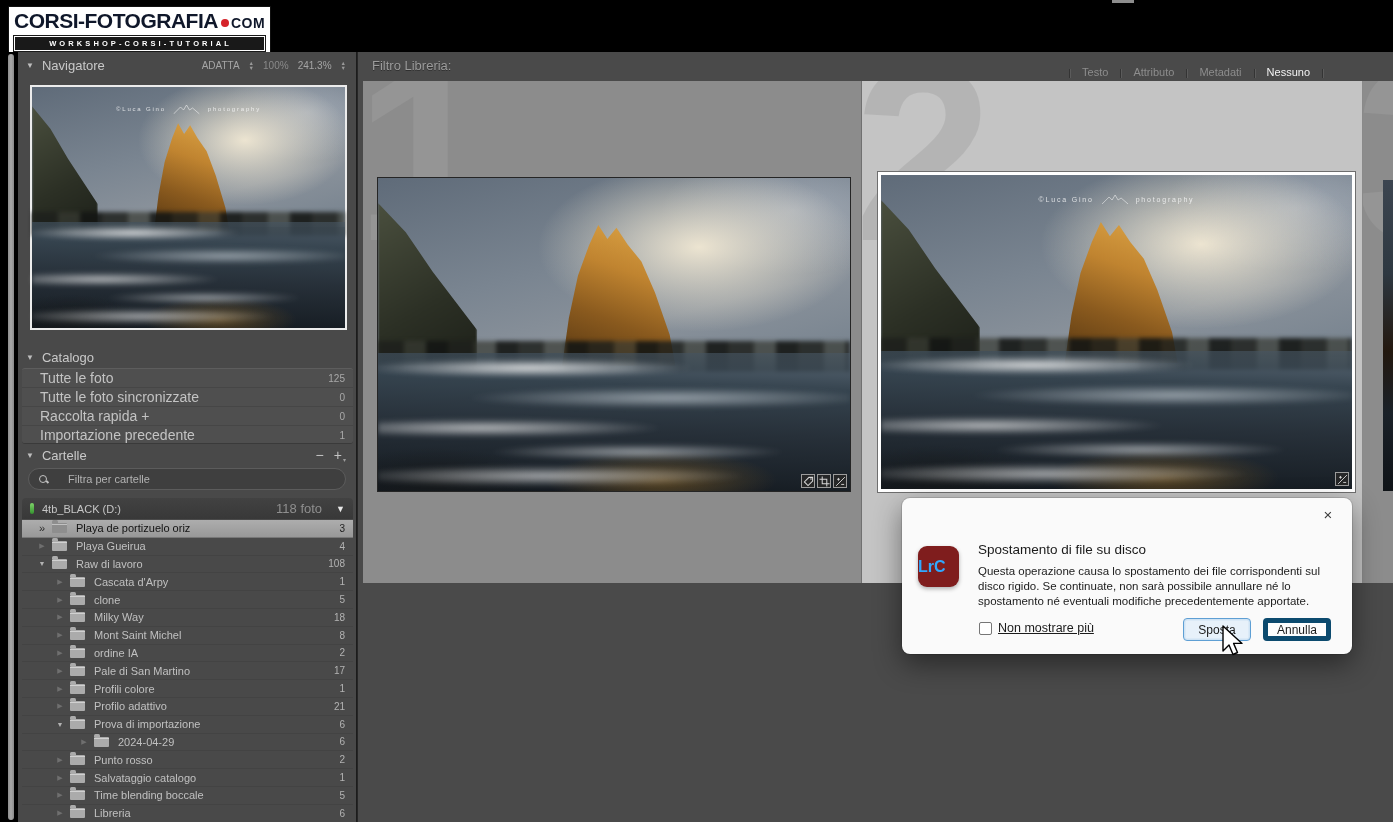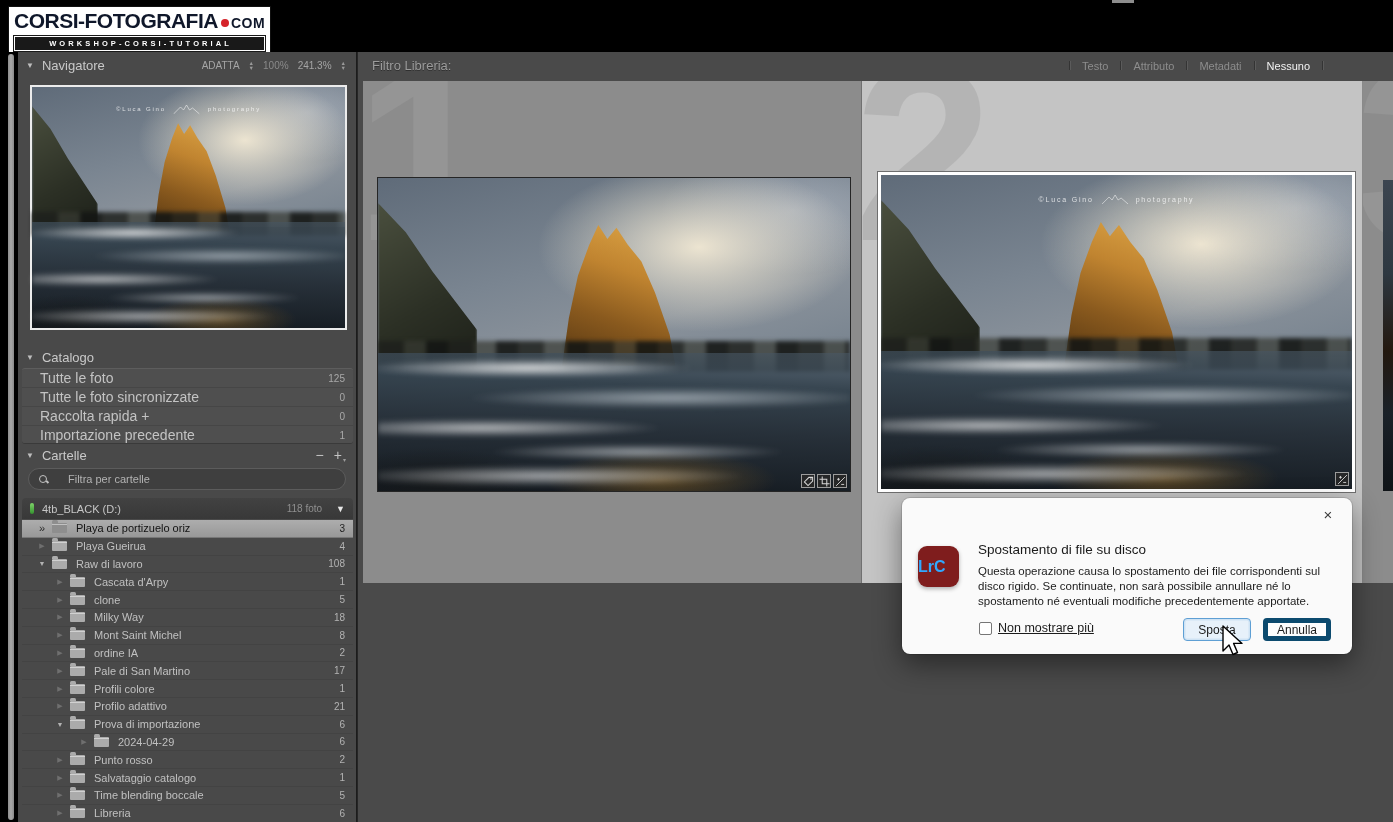--- a/index.html
+++ b/index.html
@@ -45,21 +45,21 @@
 
   .search{position:absolute;left:10px;top:416px;width:318px;height:22px;background:#3f3f3f;border:1px solid #5c5c5c;border-radius:11px;box-sizing:border-box;display:flex;align-items:center;padding:0 10px;gap:20px;}
   .mag{position:relative;width:9px;height:9px;flex:0 0 auto;}
   .mag::before{content:'';position:absolute;left:0;top:0;width:6px;height:6px;border:1.4px solid #c2c2c2;border-radius:50%;}
   .mag::after{content:'';position:absolute;left:6.5px;top:6.5px;width:3px;height:1.6px;background:#c2c2c2;transform:rotate(45deg);}
   .search-ph{font-size:11px;color:#b3b3b3;}
 
   .volume{position:absolute;left:4px;top:446px;width:331px;height:21px;background:linear-gradient(#424242,#383838);border-radius:4px 4px 0 0;display:flex;align-items:center;box-sizing:border-box;padding:0 8px;gap:8px;}
   .led{width:4px;height:11px;border-radius:2px;background:linear-gradient(#7fd46a,#34932e);flex:0 0 auto;}
   .vol-name{flex:1;font-size:11px;color:#c6c6c6;}
-  .vol-count{font-size:10px;color:#8f8f8f;margin-right:6px;}
+  .vol-count{font-size:13px;color:#8f8f8f;margin-right:6px;}
   .vol-tri{font-size:9px;color:#e8e8e8;}
 
   #folder-list{position:absolute;left:4px;top:468px;width:331px;height:302px;overflow:hidden;}
   .folder-row{height:17.8px;display:flex;align-items:center;box-sizing:border-box;padding-right:8px;border-bottom:1px solid rgba(0,0,0,.08);}
   .folder-row .expander{width:12px;text-align:center;font-size:7px;color:#b2b2b2;flex:0 0 auto;}
   .folder-row .expander.dim{color:#6f6f6f;}
   .folder-row.selected .expander{color:#2a2a2a;font-size:11px;line-height:10px;}
   .lvl0{padding-left:14px;} .lvl1{padding-left:32px;} .lvl2{padding-left:56px;}
   .folder-ico{position:relative;width:15px;height:10px;background:#ababab;border-radius:1px;margin:0 9px 0 4px;flex:0 0 auto;}
   .folder-ico::before{content:'';position:absolute;left:0;top:-3px;width:6px;height:3px;background:#ababab;border-radius:1.5px 1.5px 0 0;}
@@ -68,21 +68,21 @@
   .folder-label{flex:1;font-size:11px;color:#c0c0c0;white-space:nowrap;overflow:hidden;}
   .folder-count{font-size:10px;color:#b3b3b3;}
   .folder-row.selected .folder-label{color:#121212;}
   .folder-row.selected .folder-count{color:#222;}
   .folder-row.selected .folder-ico,.folder-row.selected .folder-ico::before{background:#8e8e8e;}
 
   
   .main{position:absolute;left:358px;top:52px;width:1035px;height:770px;background:#4a4a4a;}
   .filterbar{position:absolute;left:0;top:1px;width:100%;height:44px;background:#4a4a4a;border-bottom:4px solid #5eead4;box-sizing:border-box;}
   .fb-label{position:absolute;left:14px;top:5px;font-size:13px;color:#9b9b9b;text-shadow:0 1px 0 rgba(0,0,0,.35);}
-  .fb-tabs{position:absolute;right:70px;top:0;height:25px;display:flex;align-items:center;}
+  .fb-tabs{position:absolute;right:70px;top:0;height:25px;display:flex;align-items:flex-end;}
   .ftab{font-size:11px;color:#8d8d8d;padding:0 12px;cursor:default;}
   .ftab.active{color:#f2f2f2;}
   .ftab-sep{width:1px;height:9px;background:#343434;box-shadow:1px 0 0 #5b5b5b;}
 
   .grid{position:absolute;left:0;top:28px;width:1035px;height:742px;background:#4a4a4a;}
   .cell{position:absolute;top:1px;height:502px;overflow:hidden;}
   .c1{left:5px;width:498px;background:#8c8c8c;border-right:1px solid #707070;}
   .c2{left:504px;width:500px;background:#c4c4c4;border-right:1px solid #8a8a8a;}
   .c3{left:1005px;width:30px;background:#8c8c8c;}
   .cellnum{position:absolute;left:-8px;top:-52px;font-size:250px;font-weight:bold;line-height:1;color:rgba(255,255,255,.08);user-select:none;}

